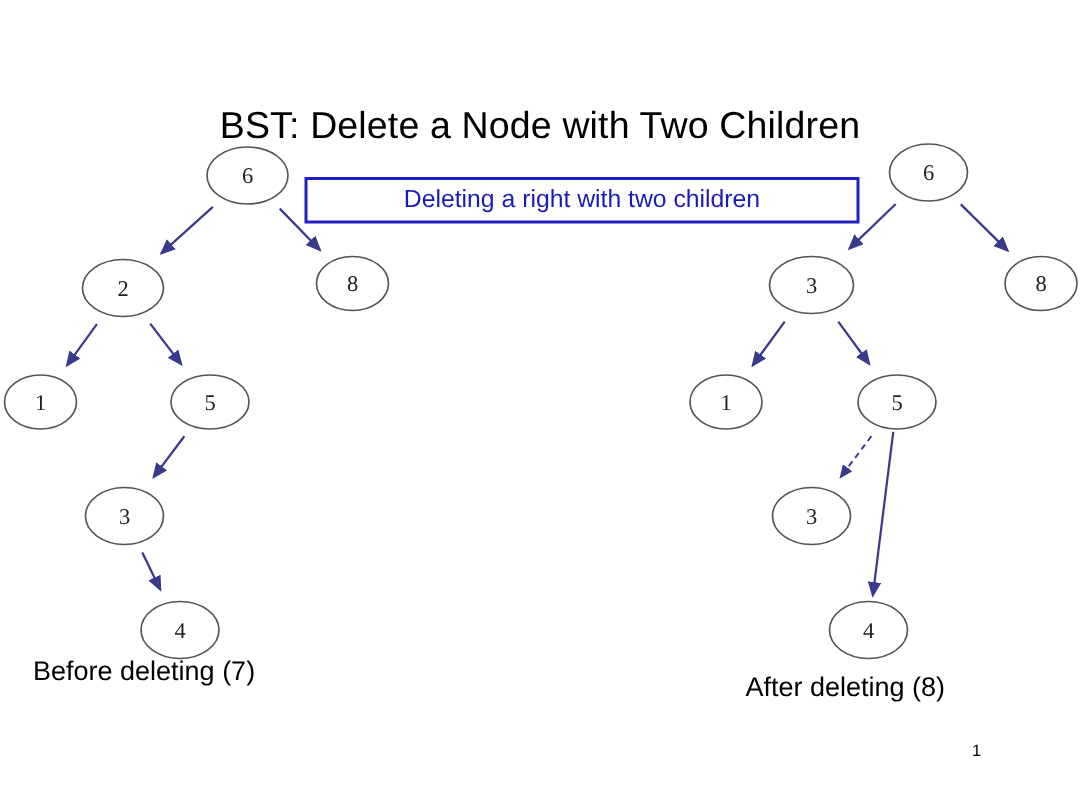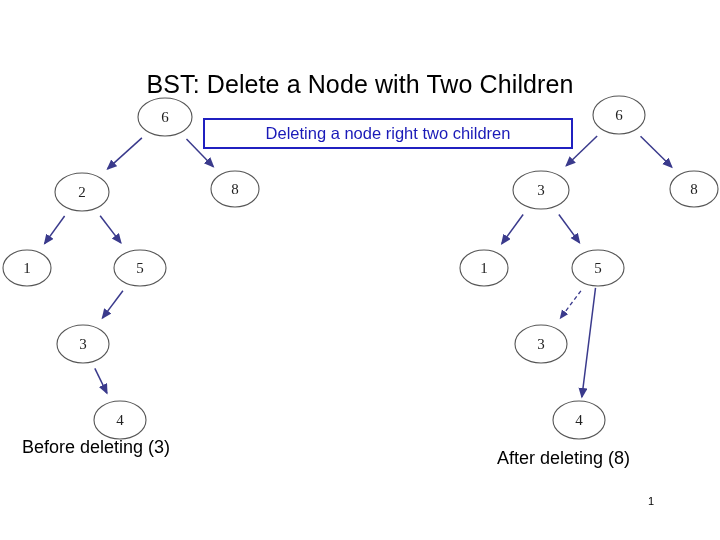--- a/index.html
+++ b/index.html
@@ -184,20 +184,20 @@
           <text x="541" y="349" text-anchor="middle" class="node-text">3</text>
         </g>
         <g>
           <ellipse cx="579" cy="420" rx="26" ry="19" fill="#ffffff" stroke="#555555" stroke-width="1.1"></ellipse>
           <text x="579" y="425" text-anchor="middle" class="node-text">4</text>
         </g>
       </g>
   </svg>
 
   <div class="callout-box">
-    <span>Deleting a node right two children</span>
+    <span>Deleting a right with two children</span>
   </div>
 
-  <div class="caption" id="caption-before">Before deleting (3)</div>
+  <div class="caption" id="caption-before">Before deleting (7)</div>
   <div class="caption" id="caption-after">After deleting (8)</div>
   <div id="page-number">1</div>
 
 </div>
 
 </body></html>

